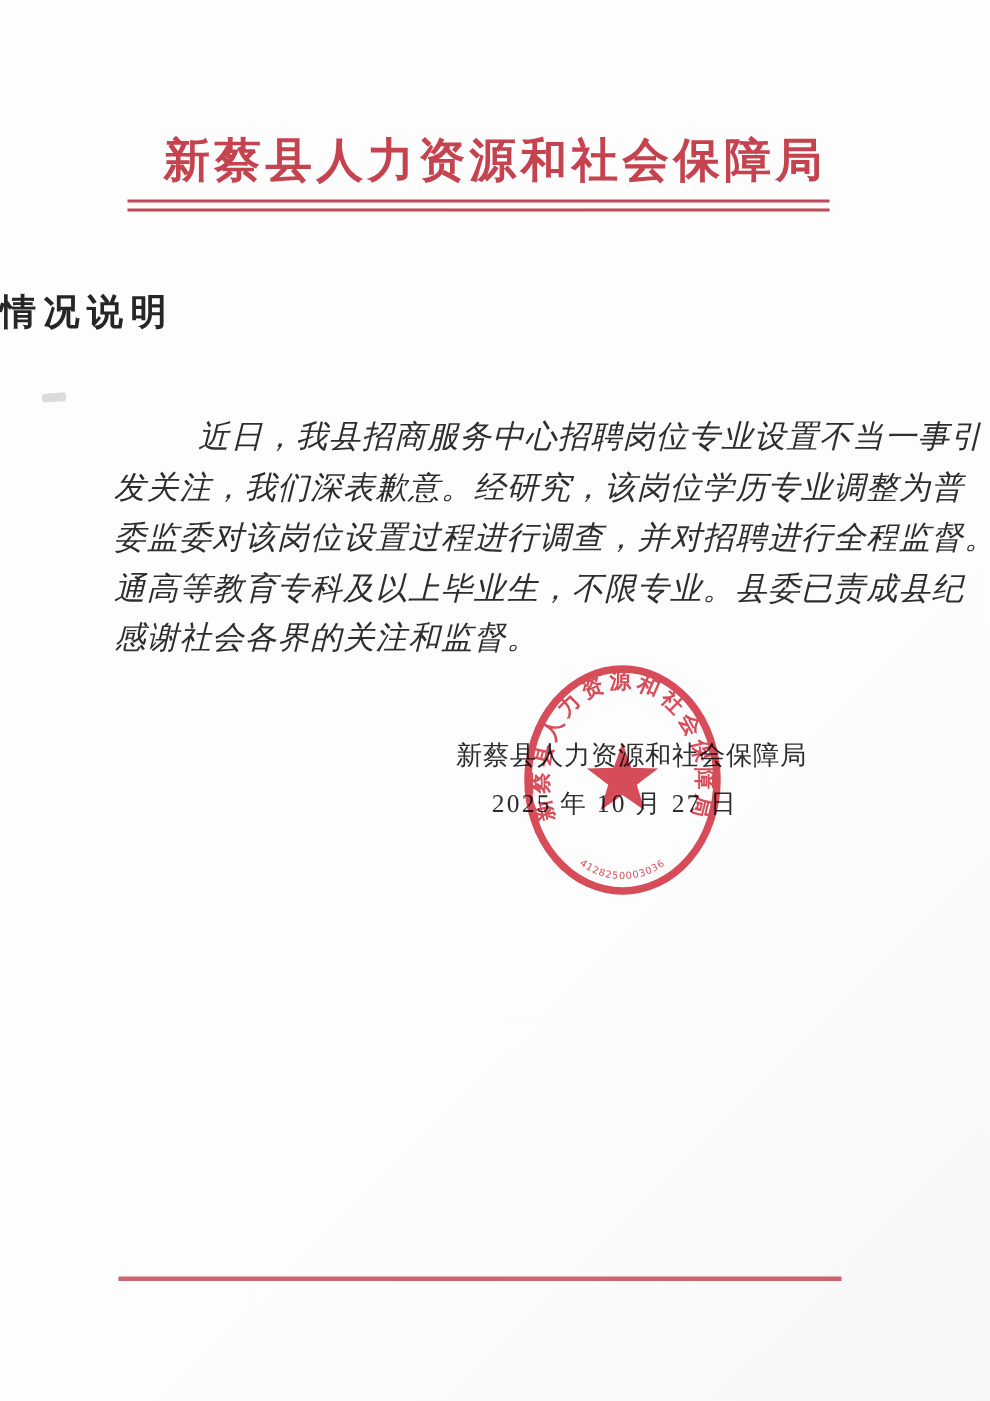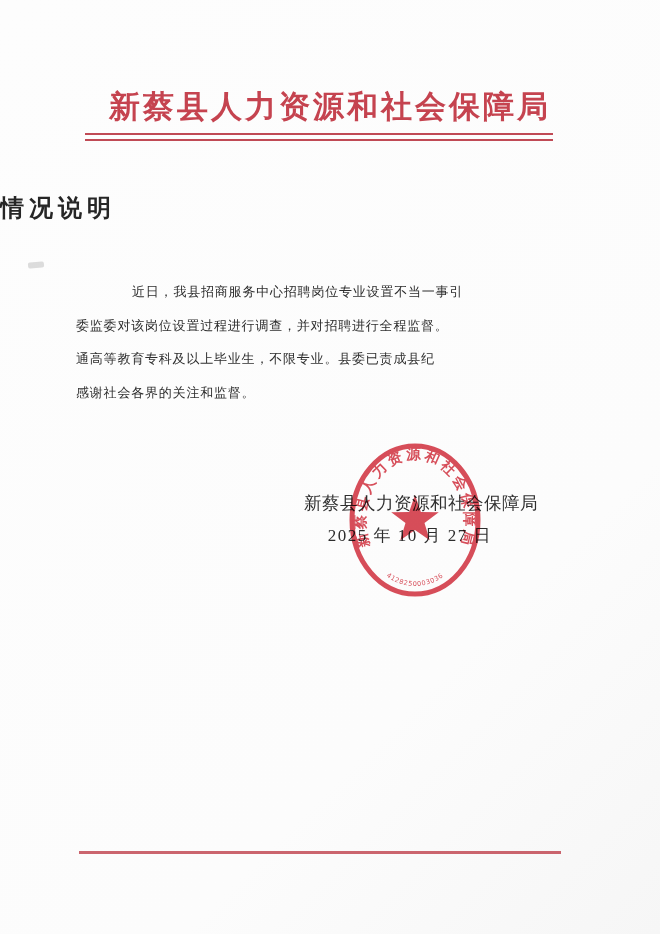--- a/index.html
+++ b/index.html
@@ -30,23 +30,24 @@
   .doc-title {
     position:absolute; top:192px; left:0; right:0;
     margin:0;
     text-align:left;
     font-size:24px; font-weight:bold;
     letter-spacing:5px;
     color:#262626;
   }
   .body-text {
     position:absolute; top:275px; left:76px; width:512px;
-    font-size:13px; line-height:33.5px;
+    font-size:21px; line-height:33.5px;
     letter-spacing:0.8px;
     color:#2e2e2e;
+    font-style:italic;
   }
   .body-line { white-space:nowrap; }
   .body-line.first { padding-left:56px; }
   .signature {
     position:absolute; top:491px; right:122px;
     font-size:17.5px; letter-spacing:0.5px;
     color:#2e2e2e;
     white-space:nowrap;
   }
   .date {
@@ -93,20 +94,21 @@
 <div class="sheet">
 
   <div class="letterhead">新蔡县人力资源和社会保障局</div>
 
   <div class="rule-double"></div>
 
   <h1 class="doc-title">情况说明</h1>
 
   <div class="body-text">
     <div class="body-line first">近日，我县招商服务中心招聘岗位专业设置不当一事引</div>
+    <div class="body-line">发关注，我们深表歉意。经研究，该岗位学历专业调整为普</div>
     <div class="body-line">委监委对该岗位设置过程进行调查，并对招聘进行全程监督。</div>
     <div class="body-line">通高等教育专科及以上毕业生，不限专业。县委已责成县纪</div>
     <div class="body-line">感谢社会各界的关注和监督。</div>
   </div>
 
   <div class="signature">新蔡县人力资源和社会保障局</div>
 
   <div class="date">2025 年 10 月 27 日</div>
 
   <svg class="seal" width="160" height="170" viewBox="0 0 160 170">

